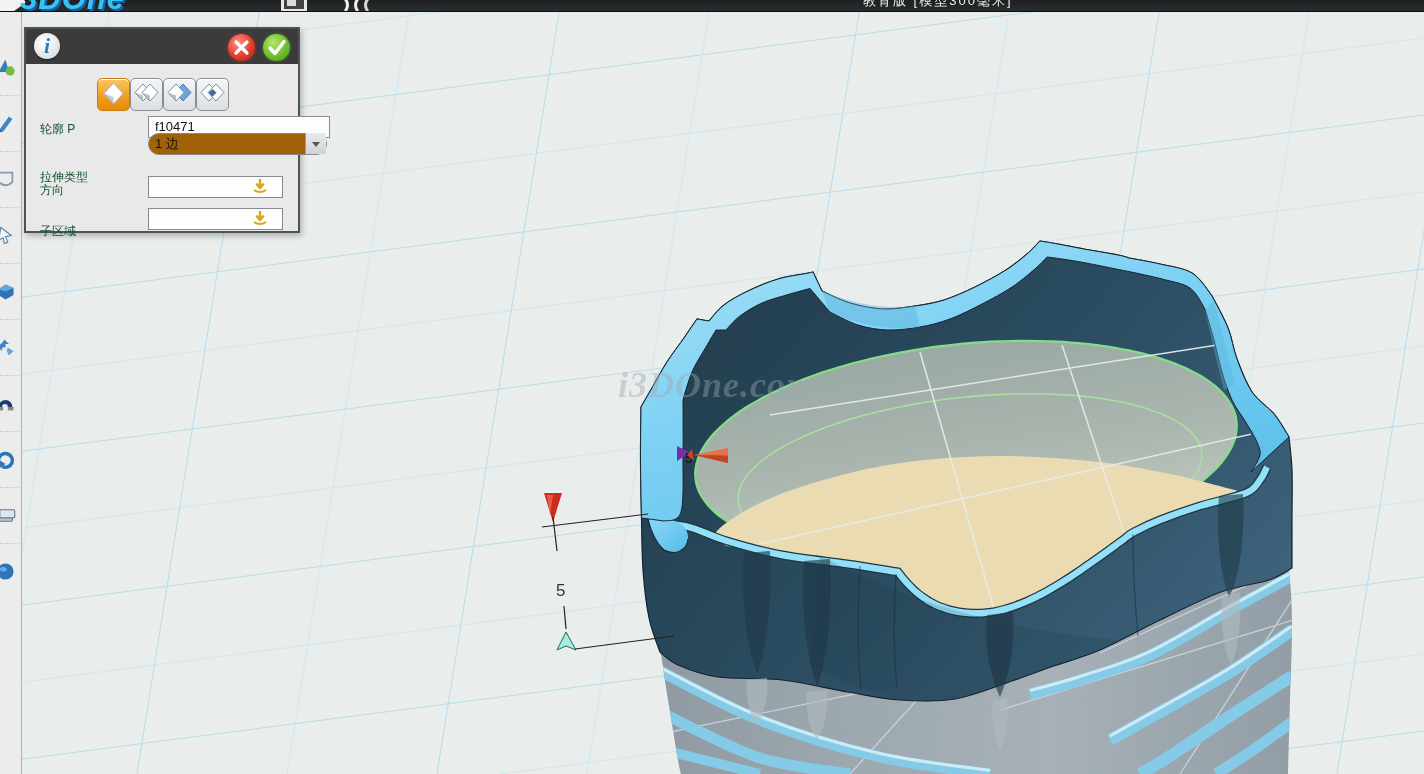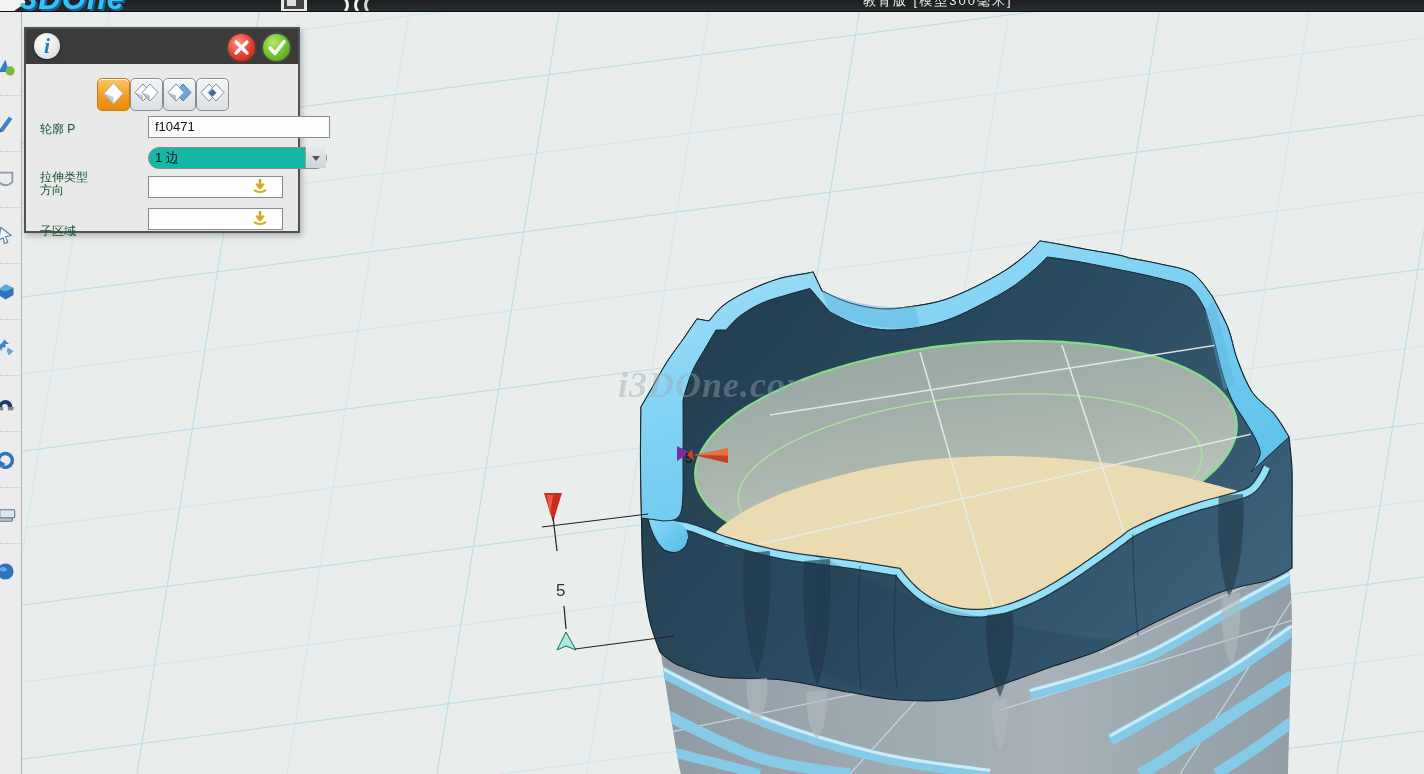--- a/index.html
+++ b/index.html
@@ -264,21 +264,21 @@
         <path d="M12,22 L4,13.5 L12,16.5 Z" fill="#8e9aa4" opacity=".6"></path>
       </svg></div>
   <div class="tgl" id="tgl4" style="left:170px"><svg width="31" height="31">
         <path d="M12,5 L20,13.5 L12,22 L4,13.5 Z" fill="#fdfdfd" stroke="#7e909e" stroke-width="1"></path>
         <path d="M19,5 L27,13.5 L19,22 L11,13.5 Z" fill="#fdfdfd" stroke="#7e909e" stroke-width="1"></path>
         <path d="M15.5,10 L19.5,13.8 L15.5,17.6 L11.5,13.8 Z" fill="#3c6ea5"></path>
       </svg></div>
   <div class="lbl" style="top:92px">轮廓 P</div>
   <input class="inp" style="top: 87px; width: 174px;" value="f10471">
   <div class="lbl" style="top:140px">拉伸类型</div>
-  <div class="inp" style="top:118px;width:171px;background:#14b8a6;border-radius:11px;">1 边
+  <div class="inp" style="top:104px;width:171px;background:#a16207;border-radius:11px;">1 边
     <span style="position:absolute;right:0;top:-1px;width:20px;height:21px;background:linear-gradient(#e8eaec,#cfd3d6);border-left:1px solid #9a9a9a;"></span>
     <span style="position:absolute;right:6px;top:0px;width:0;height:0;border-left:4px solid transparent;border-right:4px solid transparent;border-top:5px solid #555;margin-top:8px;"></span>
   </div>
   <div class="lbl" style="top:153px">方向</div>
   <input class="inp" style="top: 147px; width: 127px;">
   <svg class="dl-ico" style="top:150px" viewBox="0 0 16 16">
       <path d="M8,1 L8,8 M5,5.5 L8,9 L11,5.5" stroke="#d9a820" stroke-width="2.6" fill="none" stroke-linecap="round" stroke-linejoin="round"></path>
       <path d="M2,11 Q8,15 14,11" stroke="#d9a820" stroke-width="2" fill="none"></path>
     </svg>
   <div class="lbl" style="top:194px">子区域</div>

